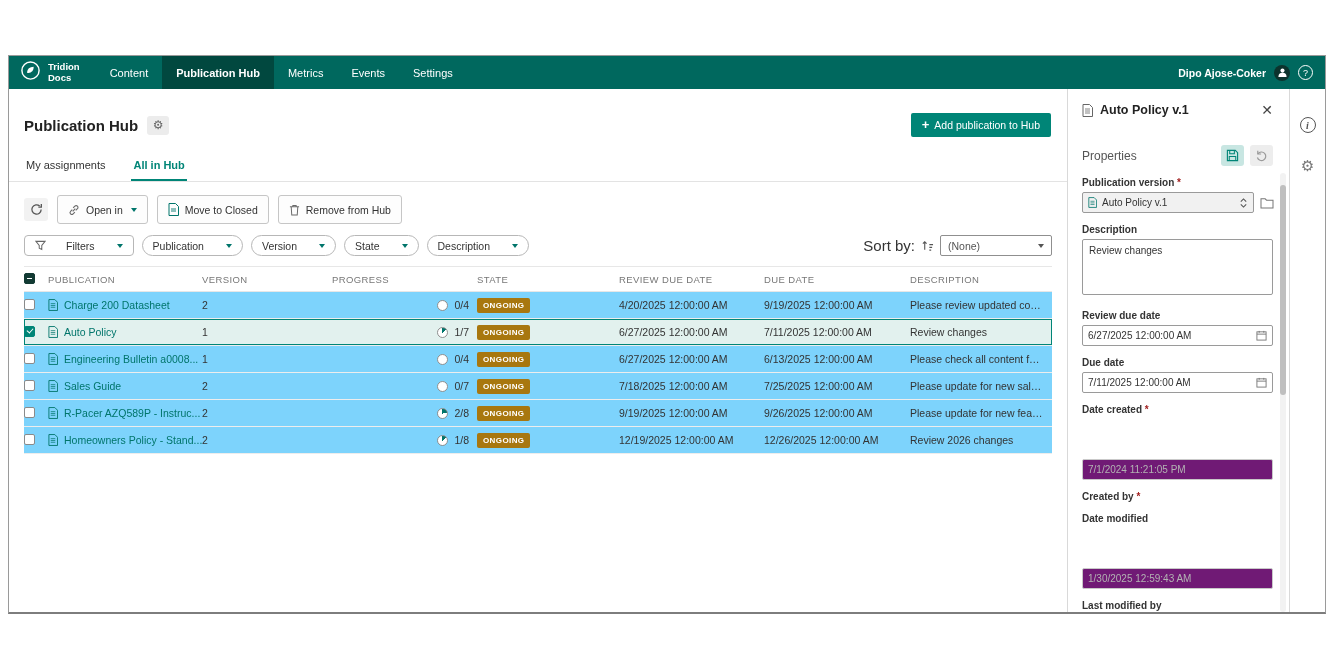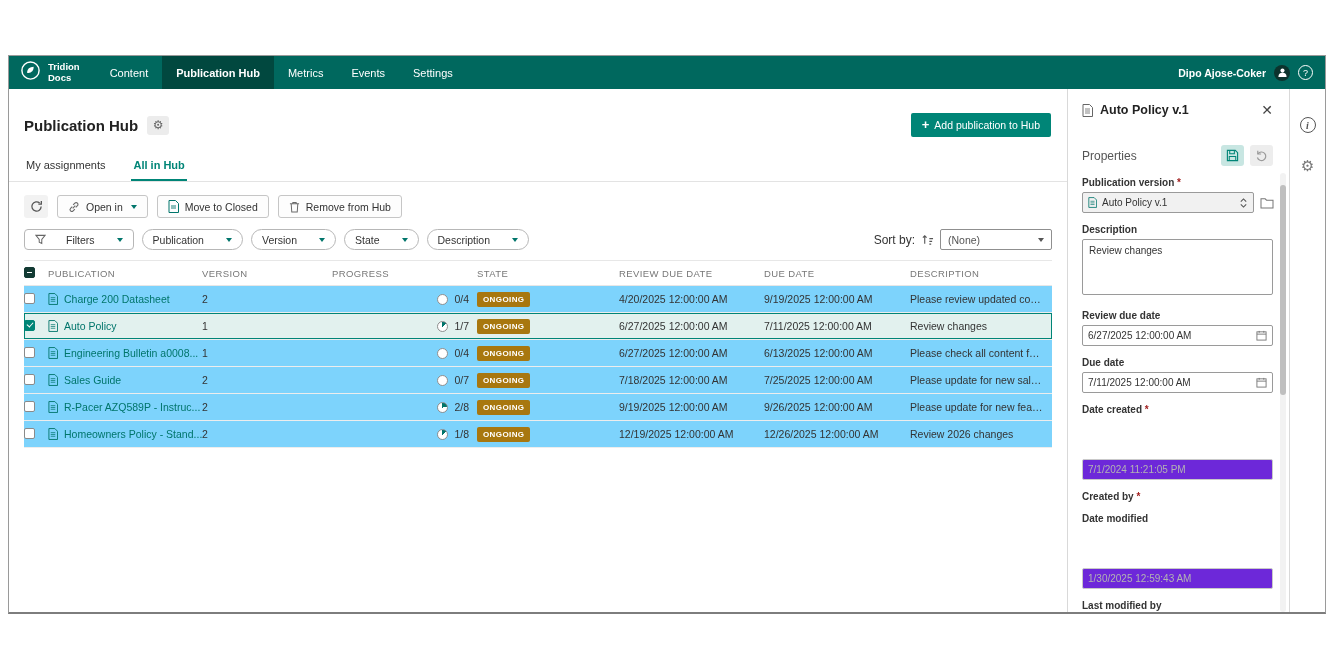--- a/index.html
+++ b/index.html
@@ -37,34 +37,34 @@
     font-family:"Liberation Sans", sans-serif;}
   .add-btn .plus{font-size:13px; line-height:10px; font-weight:bold;}
   
   .tabs{display:flex; gap:24px; padding:16px 15px 0 15px; border-bottom:1px solid #e3e3e3;}
   .tab{font-size:11px; padding:6px 2px 8px; color:#333; cursor:pointer; border-bottom:2px solid transparent;}
   .tab.active{color:var(--accent); font-weight:bold; border-bottom-color:var(--accent);}
   
   .toolbar{display:flex; align-items:center; gap:9px; padding:13px 15px 0 15px;}
   .icon-btn{border:none; background:#f2f2f2; width:24px; height:23px; border-radius:3px; color:#555;
     display:flex; align-items:center; justify-content:center; cursor:pointer;}
-  .tb-btn{display:flex; align-items:center; gap:6px; height:23px; padding:0 10px; background:#fdfdfd;
+  .tb-btn{display:flex; align-items:center; gap:6px; height:29px; padding:0 10px; background:#fdfdfd;
     border:1px solid #c6c6c6; border-radius:3px; font-size:10.5px; color:#333; cursor:pointer;
     font-family:"Liberation Sans", sans-serif;}
   .tb-btn svg{flex:0 0 auto;}
   .caret{width:0; height:0; border-left:3.5px solid transparent; border-right:3.5px solid transparent;
     border-top:4px solid #00756b; margin-left:2px;}
   
   .filterbar{display:flex; align-items:center; gap:8px; padding:11px 15px 0 15px;}
   .pill{display:flex; align-items:center; gap:20px; height:21px; padding:0 10px; border:1px solid #b7b7b7;
     border-radius:11px; font-size:10.5px; color:#333; background:#fff; cursor:pointer;
     font-family:"Liberation Sans", sans-serif;}
   .filters-btn{border-radius:4px;}
   .sort-zone{margin-left:auto; display:flex; align-items:center; gap:6px;}
-  .sort-label{font-size:12px; color:#333;}
+  .sort-label{font-size:15px; color:#333;}
   .sort-select{width:112px; height:21px; border:1px solid #8f8f8f; border-radius:2px; display:flex;
     align-items:center; justify-content:space-between; padding:0 7px; font-size:10.5px; color:#555; cursor:pointer; background:#fff;}
   .sort-select .caret{border-top-color:#555;}
   
   .table{margin:10px 15px 0 15px;}
   .thead,.trow{display:grid; grid-template-columns:24px 154px 130px 145px 142px 145px 146px 1fr; align-items:center;}
   .thead{height:26px; border-top:1px solid #e7e7e7; border-bottom:1px solid #e7e7e7;
     font-size:9.5px; color:#777; letter-spacing:.4px;}
   .trow{height:27px; border-bottom:1px solid #ededed; font-size:10.5px; color:#333; cursor:pointer; background:#7dd3fc;}
   .trow.selected{background:var(--selection-bg); box-shadow:inset 0 0 0 1px var(--accent);}
@@ -93,21 +93,21 @@
   .mini-btn.save{background:#c8e6e2; color:var(--accent);}
   .mini-btn.undo{background:#ededed; color:#9a9a9a;}
   .field{margin-top:11px;}
   .flabel{font-size:10px; font-weight:bold; color:#333; margin-bottom:4px;}
   .flabel.req::after{content:" *"; color:#a11e1e;}
   .finput{display:flex; align-items:center; gap:5px; height:21px; border:1px solid #9a9a9a; border-radius:2px;
     background:#fff; padding:0 5px; font-size:10px; color:#333;}
   .finput input{border:none; outline:none; flex:1; min-width:0; font-size:10px; color:#333; background:transparent;
     font-family:"Liberation Sans", sans-serif;}
   .finput.gray{background:#f1f1f1;}
-  .finput.disabled{background:#6d28d9; border-color:#c9c9c9;margin-top:44px;}
+  .finput.disabled{background:#701a75; border-color:#c9c9c9;margin-top:44px;}
   .finput.disabled input{color:#b3b3b3;}
   .pubver-row{display:flex; align-items:center; gap:6px;}
   .pubver-row .finput{flex:1;}
   .stepper{display:flex; flex-direction:column; color:#555; line-height:0; cursor:pointer;}
   .desc-area{width:100%; height:56px; border:1px solid #9a9a9a; border-radius:2px; font-size:10px;
     color:#333; padding:5px 6px; resize:none; font-family:"Liberation Sans", sans-serif; outline:none;}
   .cal-icon,.folder-icon{color:#777; display:inline-flex; cursor:pointer;}
   .scroll-track{position:absolute; right:3px; top:84px; bottom:0; width:6px; background:#f2f2f2; border-radius:3px;}
   .scroll-thumb{position:absolute; right:0; top:12px; width:6px; height:210px; background:#bfbfbf; border-radius:3px; cursor:pointer;}
   

